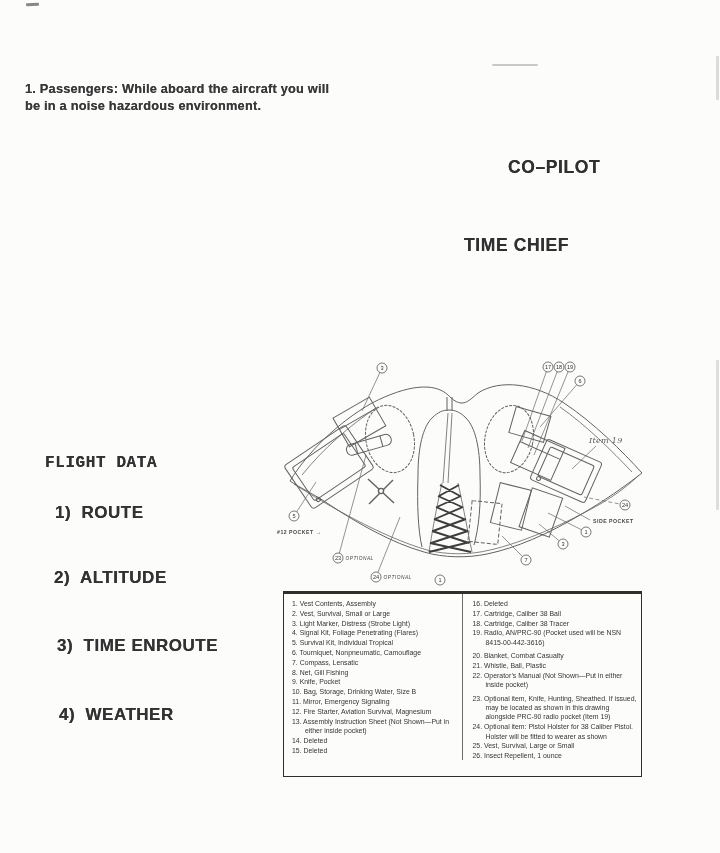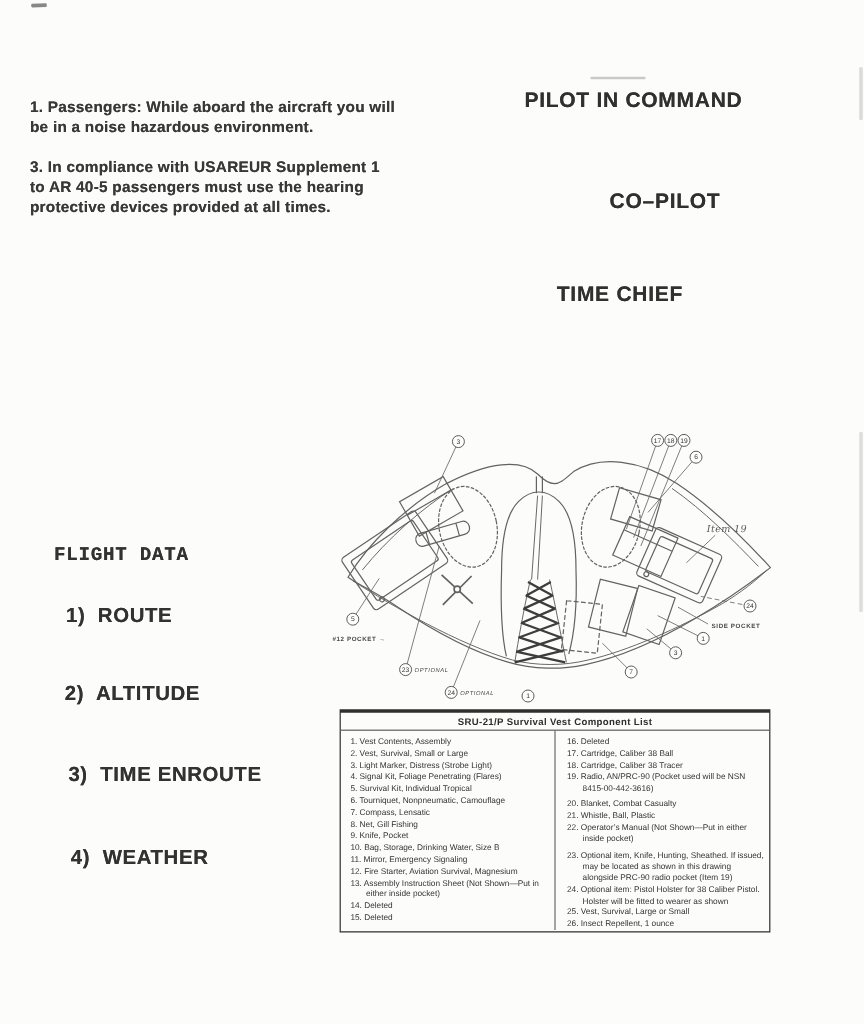--- a/index.html
+++ b/index.html
@@ -81,26 +81,22 @@
 <div class="page">
 
   <div class="scan-artifact a1"></div>
   <div class="scan-artifact a2"></div>
   <div class="scan-artifact a3"></div>
   <div class="scan-artifact a4"></div>
 
   <div class="briefing">
     <p>1.  Passengers:  While aboard the aircraft you will
 be in a noise hazardous environment.</p>
-    <p>3.  In compliance with USAREUR Supplement 1
-to AR 40-5 passengers must use the hearing
-protective devices provided at all times.</p>
   </div>
 
-  <h2 class="crew pic">PILOT IN COMMAND</h2>
   <h2 class="crew cop">CO–PILOT</h2>
   <h2 class="crew cc">TIME CHIEF</h2>
 
   <h2 class="fd-title">FLIGHT DATA</h2>
   <div class="fd-item fd1">1)  ROUTE</div>
   <div class="fd-item fd2">2)  ALTITUDE</div>
   <div class="fd-item fd3">3)  TIME ENROUTE</div>
   <div class="fd-item fd4">4)  WEATHER</div>
 
   <div class="diagram">
@@ -225,21 +221,20 @@
           <text x="5" y="179" class="lab">#12 POCKET →</text>
           <line x1="318" y1="165" x2="293" y2="151" class="leader"></line>
           <text x="321" y="168" class="lab">SIDE POCKET</text>
           <line x1="324" y1="91" x2="300" y2="114" class="leader"></line>
           <text x="317" y="88" class="lab hand">Item 19</text>
         </g>
     </svg>
   </div>
 
   <div class="ctable">
-    <div class="ct-header">SRU-21/P Survival Vest Component List</div>
     <div class="ct-cols">
       <ul class="ct-col left">
         <li>1.  Vest Contents, Assembly</li>
         <li>2.  Vest, Survival, Small or Large</li>
         <li>3.  Light Marker, Distress (Strobe Light)</li>
         <li>4.  Signal Kit, Foliage Penetrating (Flares)</li>
         <li>5.  Survival Kit, Individual Tropical</li>
         <li>6.  Tourniquet, Nonpneumatic, Camouflage</li>
         <li>7.  Compass, Lensatic</li>
         <li>8.  Net, Gill Fishing</li>

